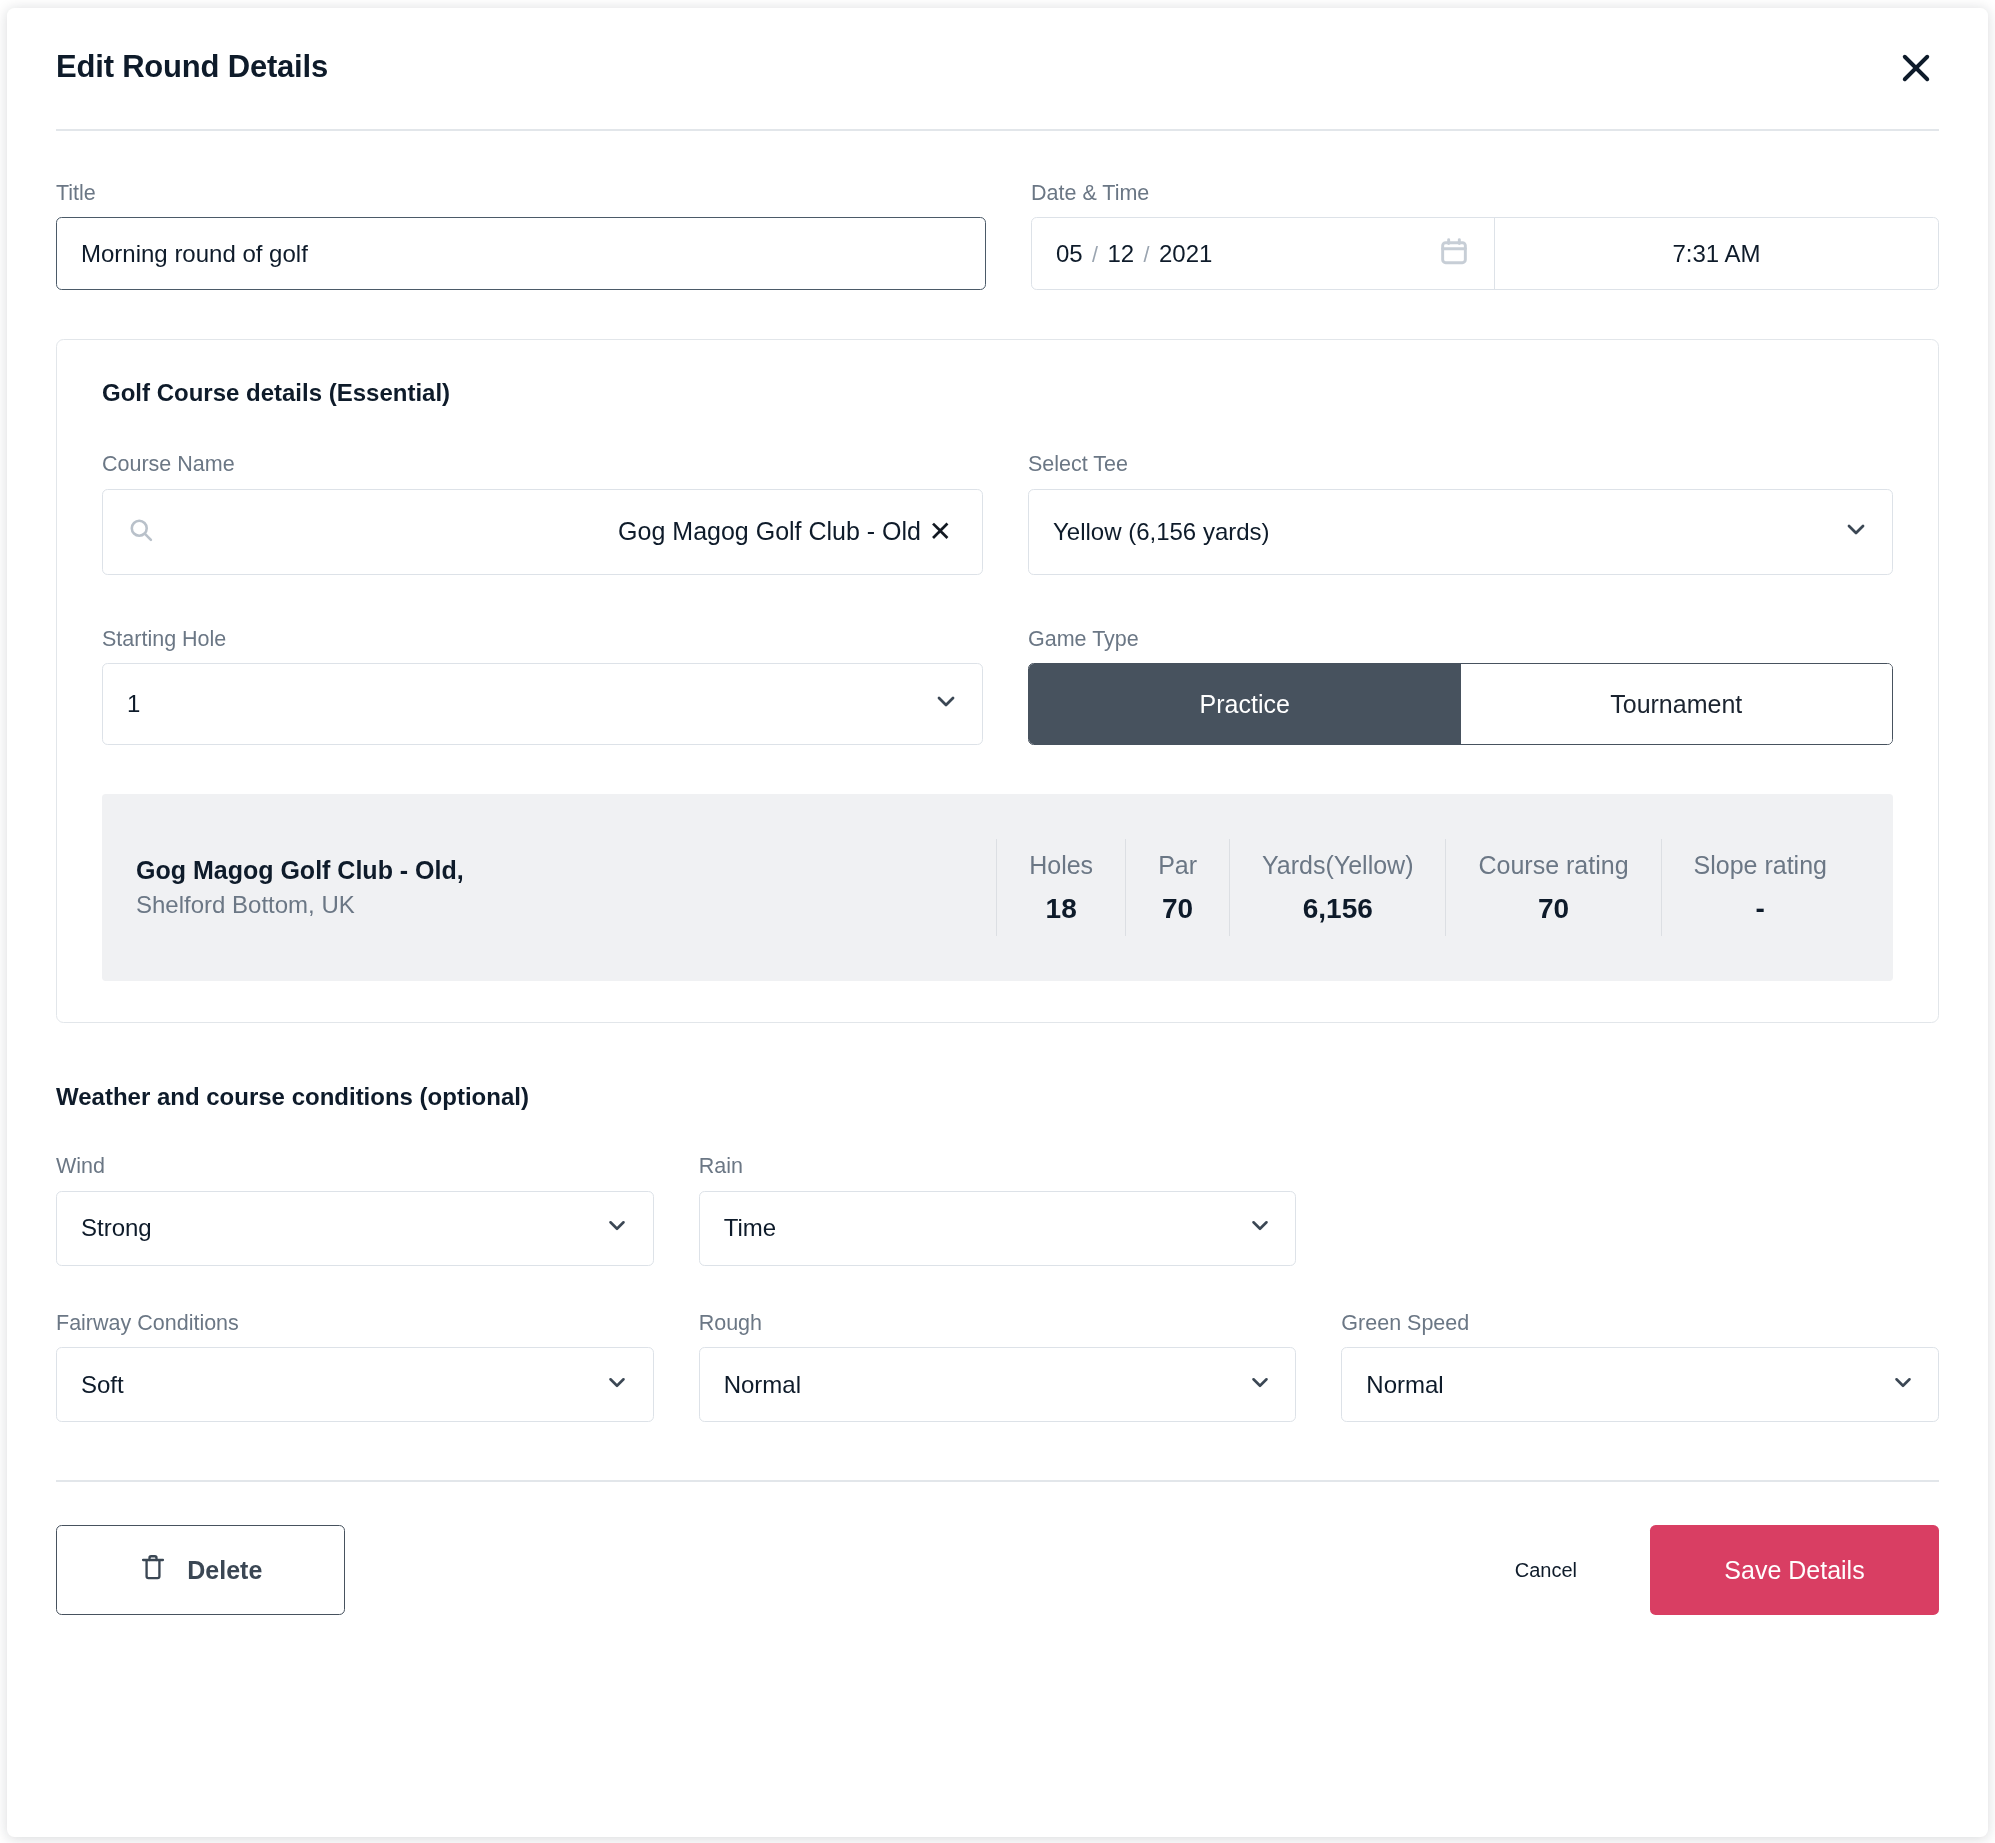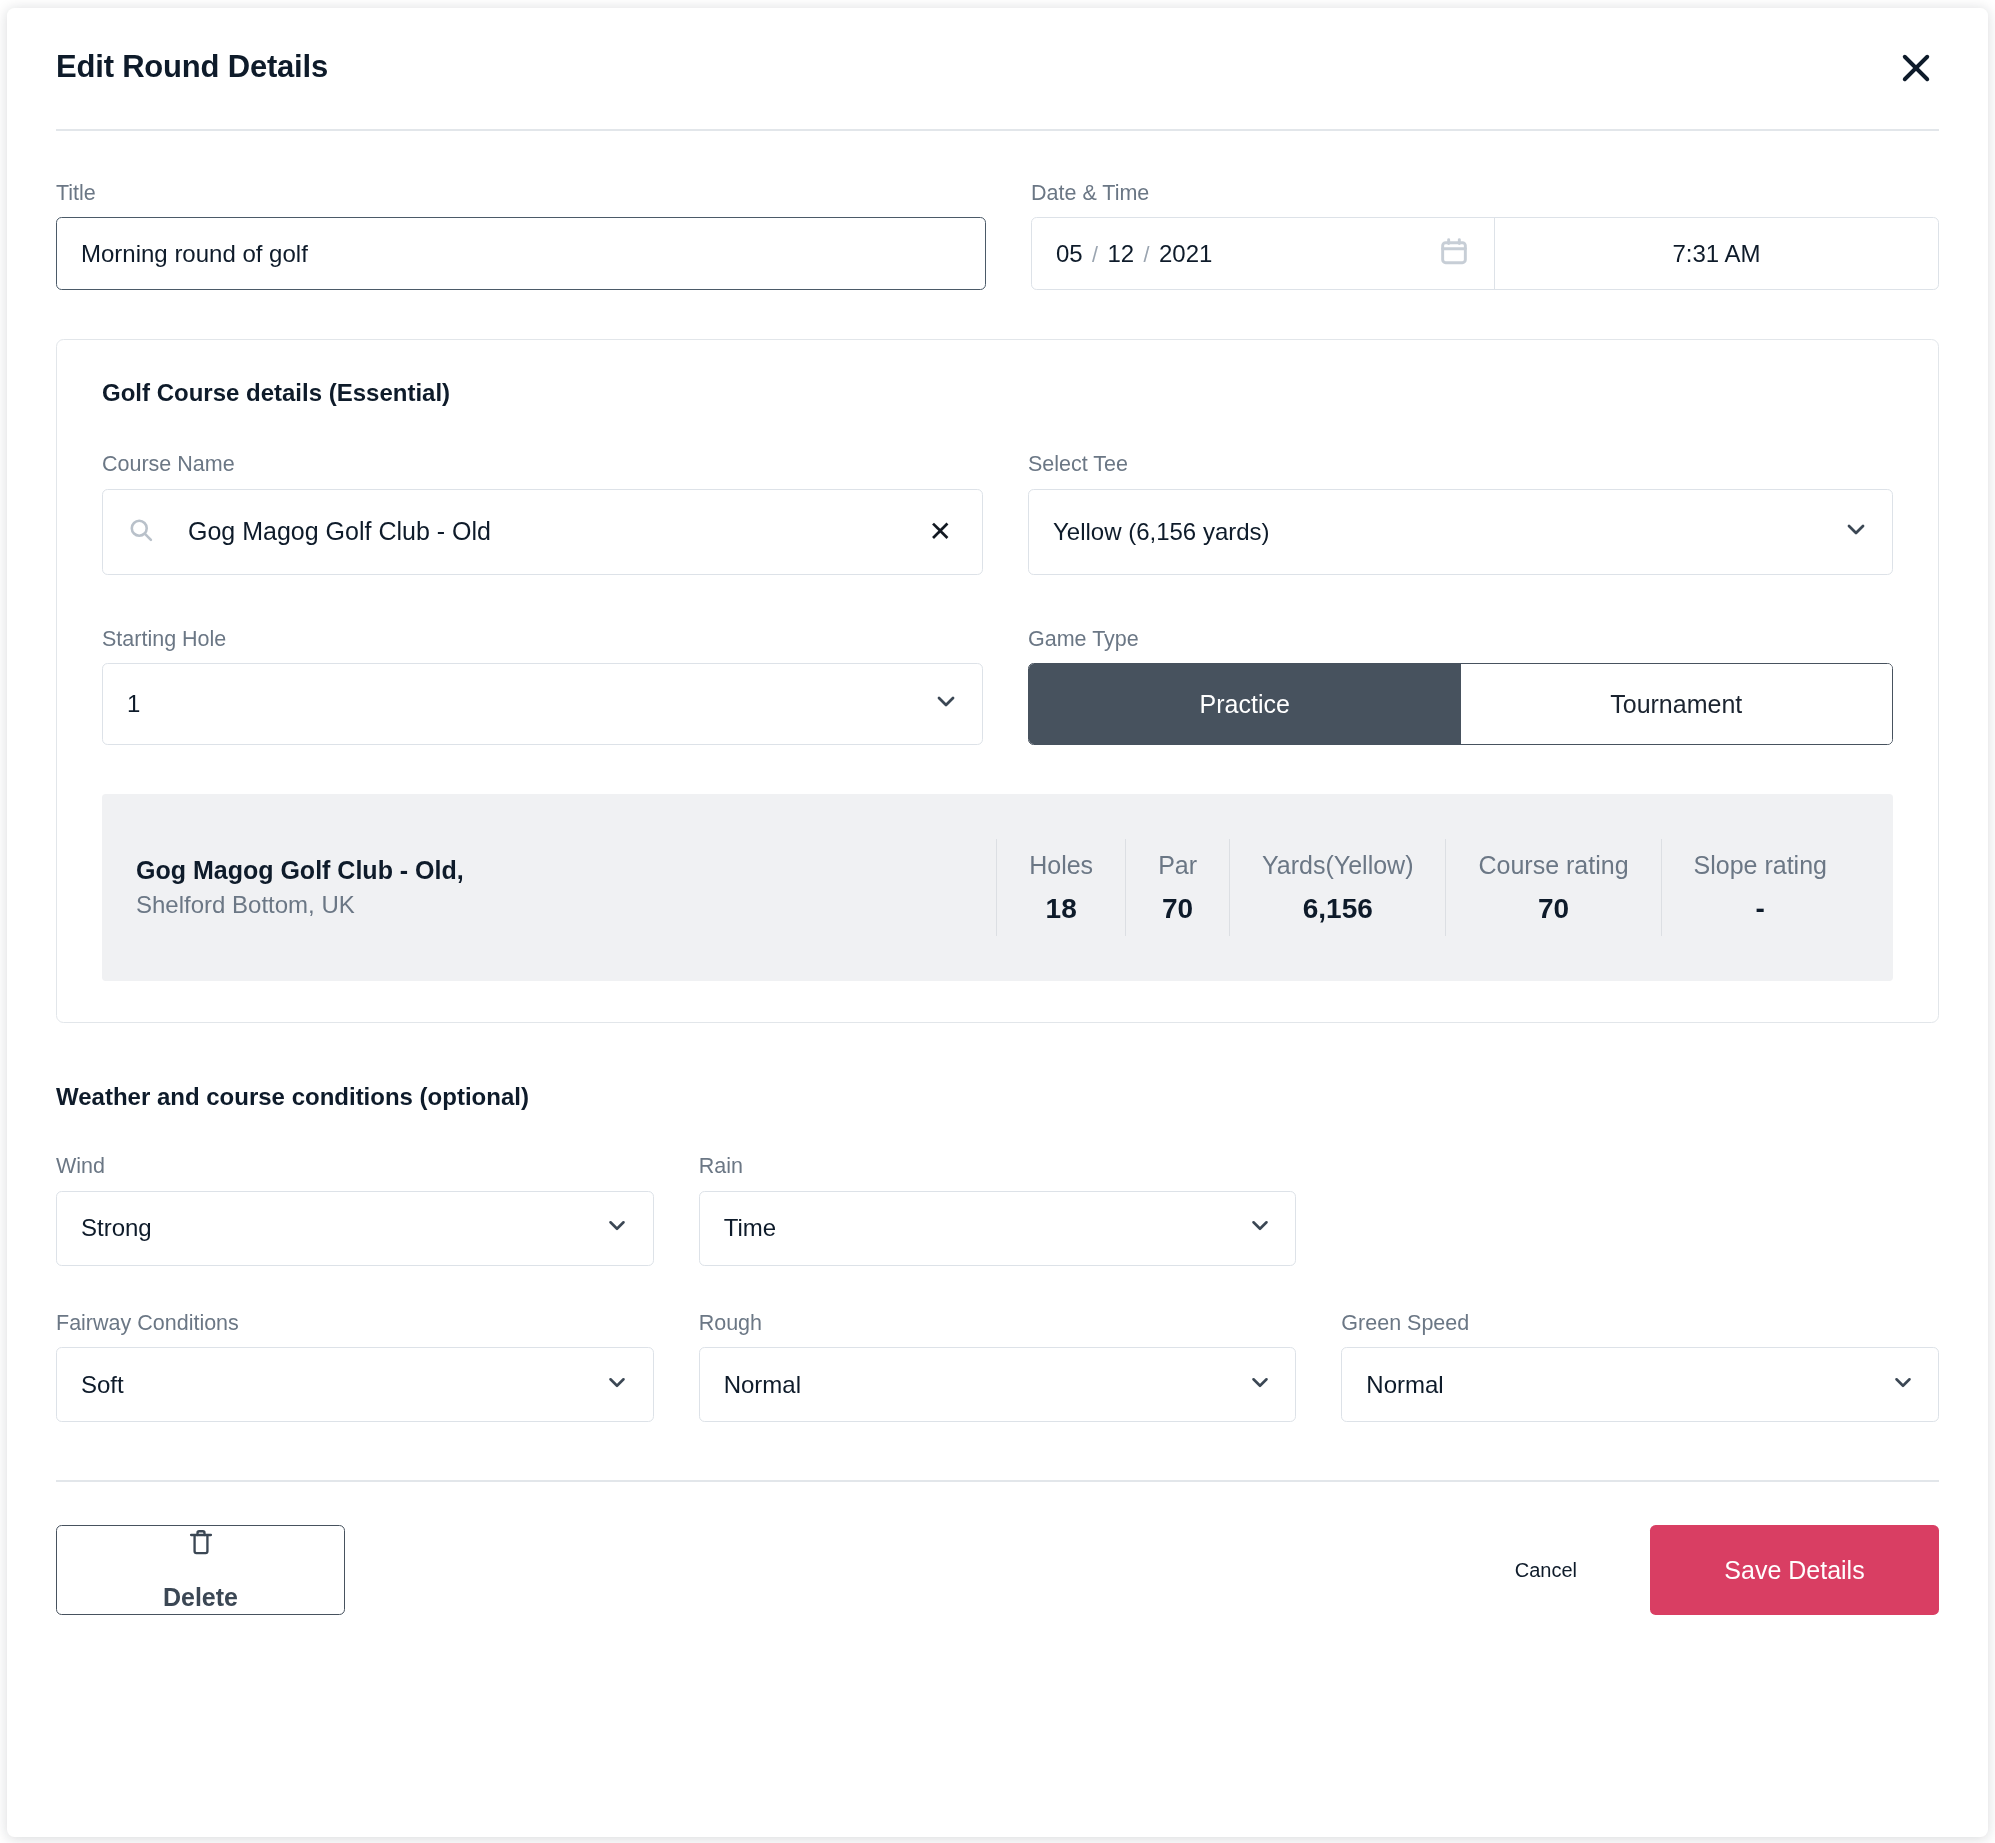--- a/index.html
+++ b/index.html
@@ -92,21 +92,21 @@
   }
   .card-row { display: flex; gap: 45px; }
   .card-col-l { width: 881px; }
   .card-col-r { flex: 1; }
 
   .search-input {
     height: 86px; border: 1.9px solid #dde2e8; border-radius: 5.6px;
     display: flex; align-items: center; padding: 0 22.5px 0 24px; background: #fff;
   }
   .search-input .val {
-    flex: 1; font-size: 25px; color: #0e1b2a; margin-left: 33px;
+    flex: 1; font-size: 25px; color: #0e1b2a; margin-left: 18px; text-align: right;
   }
   .clear-x {
     font-size: 28px; color: #111821; cursor: pointer; line-height: 1;
     padding: 3.7px 7.5px; font-weight: 400;
   }
 
   .tee-select { height: 86px; border-radius: 5.6px; }
   .hole-select { height: 82px; border-radius: 5.6px; }
 
   .card-row2 { display: flex; gap: 45px; margin-top: 54px; }
@@ -146,21 +146,21 @@
 
   
   .footer-rule { height: 1.9px; background: #e2e6ea; margin-top: 58px; }
   .footer {
     display: flex; align-items: center; justify-content: space-between;
     margin-top: 43px;
   }
   .delete-btn {
     height: 90px; min-width: 289px; border: 1.9px solid #47525e; border-radius: 5.6px;
     display: flex; align-items: center; justify-content: center; gap: 20.6px;
-    font-size: 25px; color: #3b4754; background: #fff; cursor: pointer; font-weight: bold; flex-direction: column;
+    font-size: 25px; color: #3b4754; background: #fff; cursor: pointer; font-weight: bold;
   }
   .footer-right { display: flex; align-items: center; gap: 60px; }
   .cancel-btn {
     font-size: 20px; color: #0e1b2a; cursor: pointer; background: none; border: none;
     padding: 9.4px 13px; font-family: inherit;
   }
   .save-btn {
     height: 90px; min-width: 289px; background: #d93e63; border: none; border-radius: 5.6px;
     color: #ffffff; font-size: 25px; display: flex; align-items: center; justify-content: center;
     cursor: pointer; font-family: inherit;

